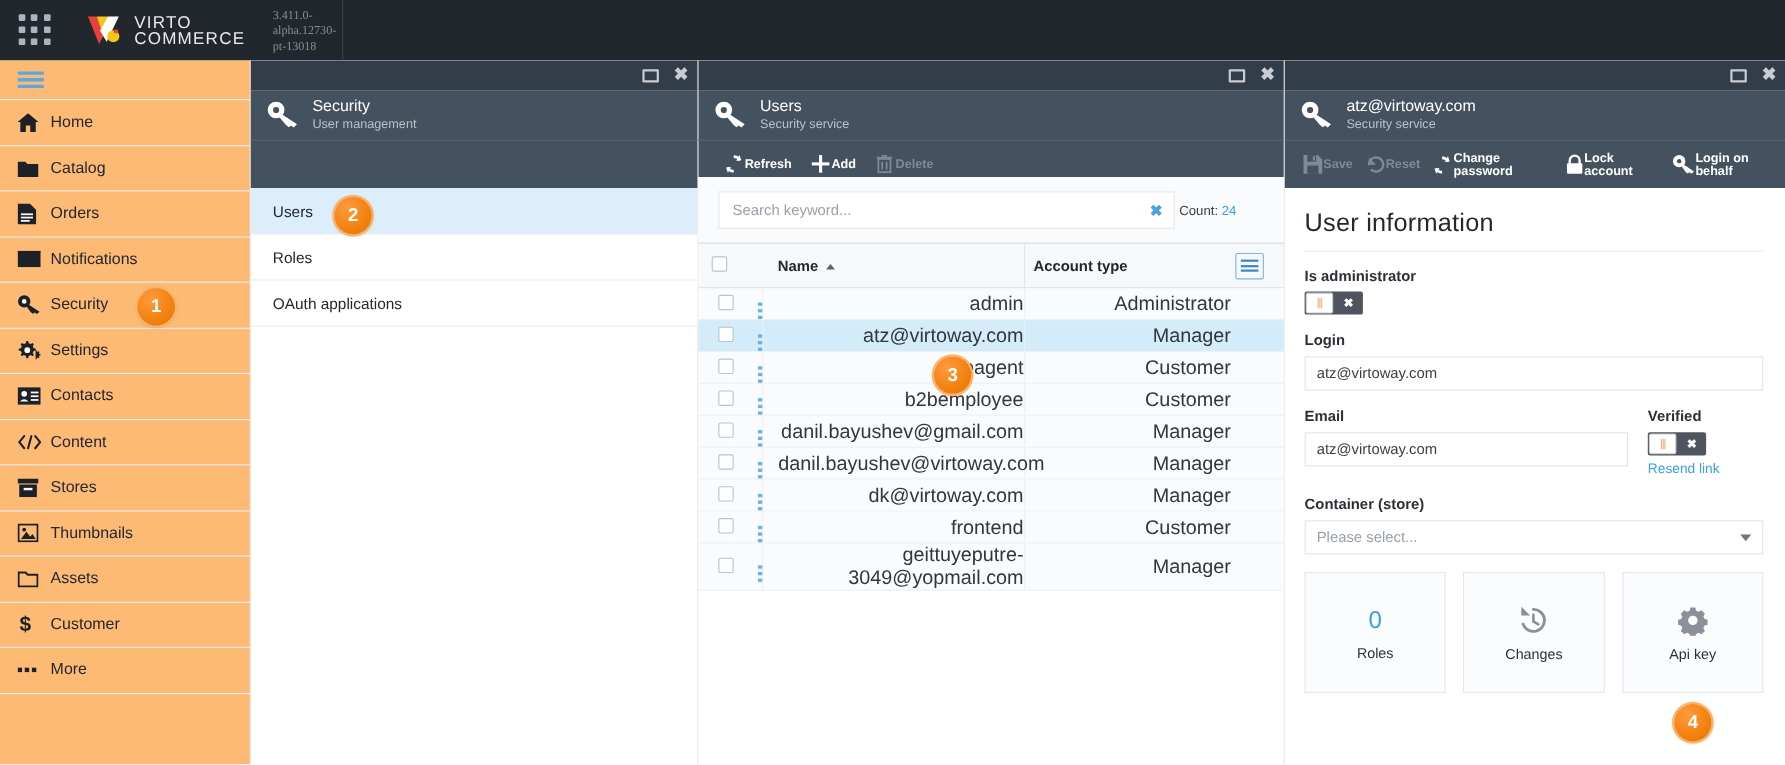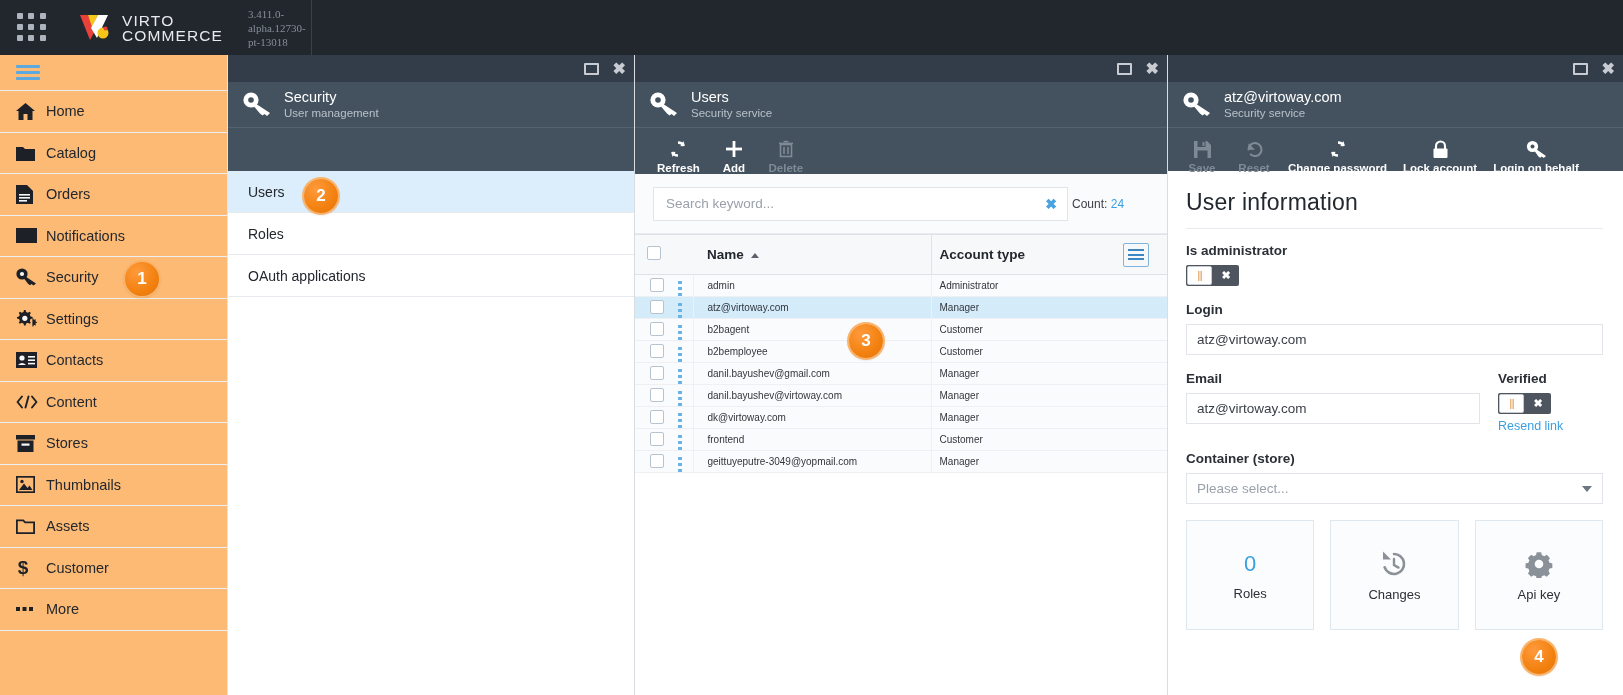--- a/index.html
+++ b/index.html
@@ -60,21 +60,21 @@
 
   .blade-head {
     height:46px; background:#44525f; display:flex; align-items:center; padding-left:14px;
     border-bottom:1px solid #55626e;
   }
   .blade-head .keyicon { margin-right:12px; display:flex; align-items:center; }
   .bh-title { color:#ffffff; font-size:14.5px; line-height:17px; }
   .bh-sub { color:#b8c1ca; font-size:11.5px; line-height:15px; }
 
   .blade-toolbar { background:#44525f; display:flex; align-items:flex-start; padding:9px 0 0 14px; }
-  .tb-btn { width:auto; min-width:52px; padding:0 8px; display:flex; flex-direction:column;
+  .tb-btn { width:auto; min-width:52px; padding:0 8px; display:flex; 
      align-items:center; cursor:pointer; }
   .tb-btn .tbi { height:24px; display:flex; align-items:center; justify-content:center; color:#ffffff; }
   .tb-btn .tbl { font-size:11.5px; color:#ffffff; font-weight:bold; margin-top:1px; }
   .tb-btn.disabled .tbi, .tb-btn.disabled .tbl { color:#7e8a95; }
 
   
   #securityBlade { left:228px; width:407px; height:640px; border-right:1px solid #d9dde2; }
   #securityBlade .blade-toolbar { height:43px; }
   .seclist { background:#fff; }
   .secitem { height:42px; display:flex; align-items:center; padding-left:20px;
@@ -90,22 +90,22 @@
   .search-box input { flex:1; border:0; outline:none; font-size:13.5px; color:#4a4f57;
      font-family:"Liberation Sans", sans-serif; background:transparent; }
   .search-box input::placeholder { color:#9aa1aa; }
   .clear-x { color:#4aa3df; font-size:14px; font-weight:bold; cursor:pointer; padding-left:6px; }
   .count { margin-left:4px; font-size:12px; color:#3b4048; }
   .count b { color:#3aa0e0; font-weight:normal; }
 
   table.grid { width:100%; border-collapse:collapse; table-layout:fixed; }
   table.grid th { background:#f7f8fa; height:40px; font-size:13.5px; text-align:left;
      border-bottom:1px solid #dfe3e8; border-top:1px solid #dfe3e8; color:#23272e; font-weight:bold; }
-  table.grid td { height:22px; font-size:10px; border-bottom:1px solid #eef0f3;
-     color:#32363d; background:#fafbfc; }
+  table.grid td { height:22px; font-size:18px; border-bottom:1px solid #eef0f3;
+     color:#32363d; background:#fafbfc;text-align:right; }
   table.grid tr.sel td { background:#d4ebfa; }
   .col-chk { width:32px; text-align:center; padding-left:12px; }
   .col-dots { width:26px; text-align:center; border-right:1px solid #eef0f3; }
   .col-name { padding-left:14px; }
   .col-type { width:188px; padding-left:8px; border-left:1px solid #eef0f3; }
   .col-cfg { width:48px; }
   th.col-dots, th.col-name { border-right:none; }
   th.col-name { border-right:1px solid #dfe3e8; }
   .chkbox { width:14px; height:14px; border:1px solid #b7c4d0; border-radius:2px;
      display:inline-block; background:#fff; cursor:pointer; }

